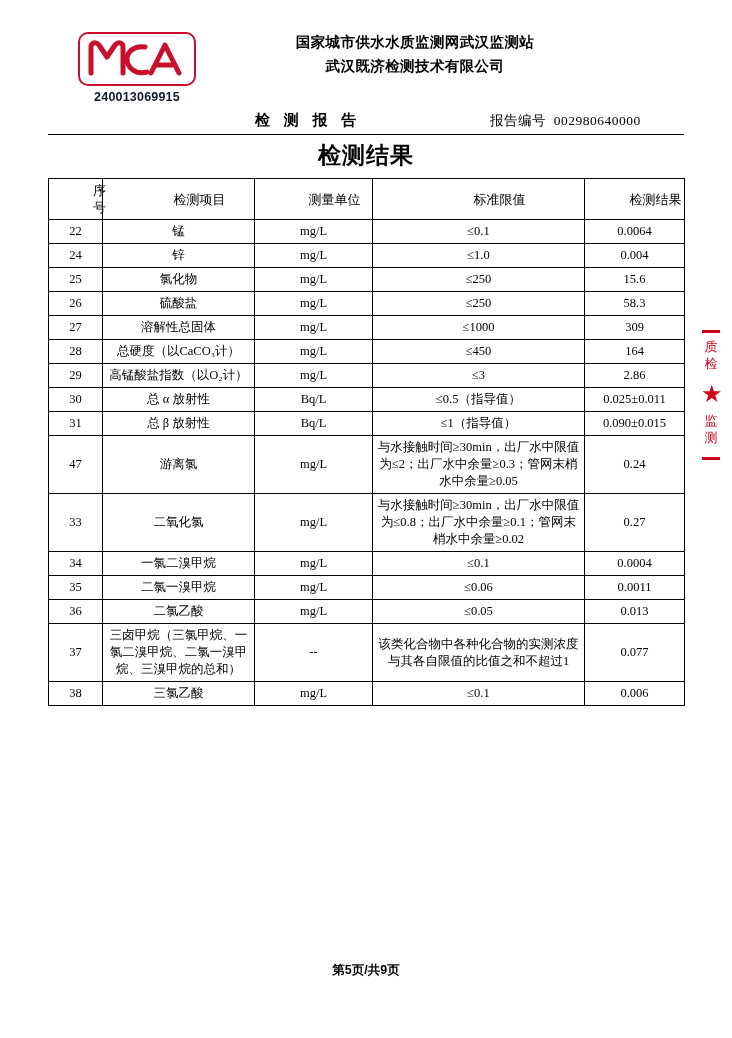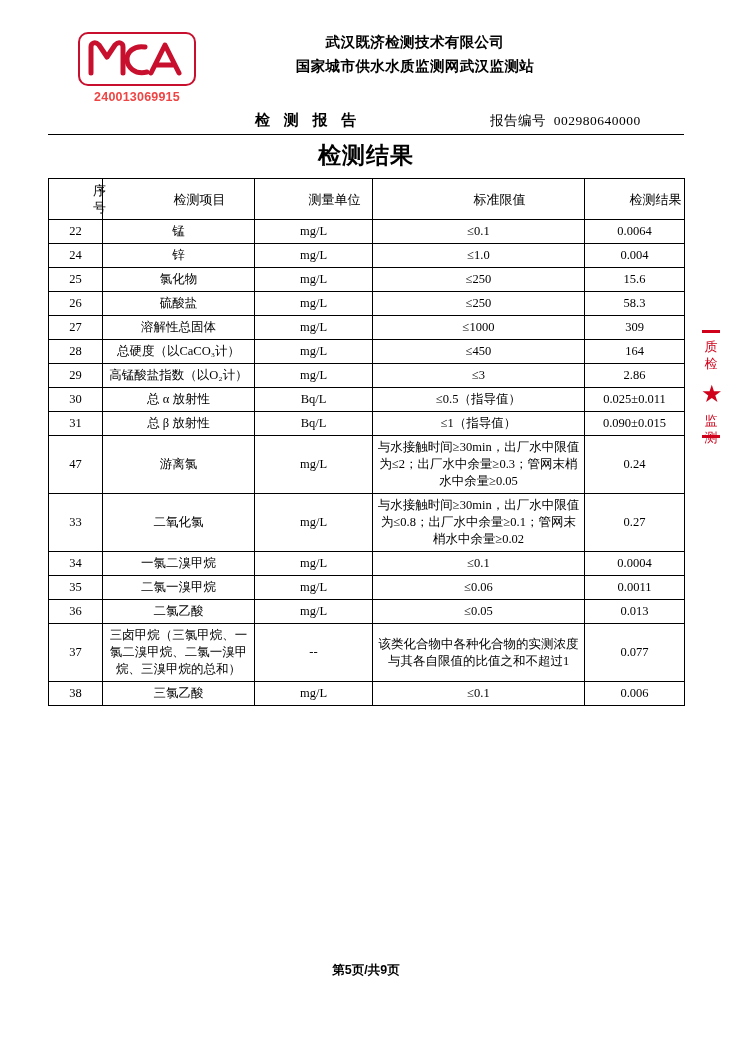--- a/index.html
+++ b/index.html
@@ -44,21 +44,21 @@
     justify-content: center;
     overflow: hidden;
   }
   .cma-logo svg { display: block; }
   .cma-number {
     position: absolute;
     left: 78px;
     top: 62px;
     width: 118px;
     text-align: center;
-    color: #ef4444;
+    color: #0f172a;
     font-size: 12.5px;
     font-weight: bold;
     letter-spacing: 0.2px;
     font-family: "Liberation Sans", sans-serif;
   }
   .org-lines {
     position: absolute;
     left: 205px;
     top: 2px;
     width: 420px;
@@ -156,21 +156,21 @@
     line-height: 18px;
   }
   td.item-multi { line-height: 17px; }
 
   
   .seal {
     position: absolute;
     left: 700px;
     top: 330px;
     width: 30px;
-    height: 108px;
+    height: 130px;
   }
   .seal-text {
     position: absolute;
     left: 0;
     top: 0;
     width: 22px;
     color: #d0021b;
     font-size: 13px;
     line-height: 17px;
     text-align: center;
@@ -213,22 +213,22 @@
   <div class="header">
     <div class="cma-logo">
       <svg width="112" height="48" viewBox="0 0 112 48" xmlns="http://www.w3.org/2000/svg">
         <path d="M10 38 L10 12 C10 8 14 6 18 10 L26 22 L34 10 C38 6 42 8 42 12 L42 38" fill="none" stroke="#c8102e" stroke-width="5" stroke-linecap="round" stroke-linejoin="round"></path>
         <path d="M64 12 C52 10 46 18 46 24 C46 32 54 40 66 37" fill="none" stroke="#c8102e" stroke-width="5" stroke-linecap="round"></path>
         <path d="M70 38 L84 10 L98 38 M76 30 L92 30" fill="none" stroke="#c8102e" stroke-width="5" stroke-linecap="round" stroke-linejoin="round"></path>
       </svg>
     </div>
     <div class="cma-number">240013069915</div>
     <div class="org-lines">
+      <div class="org-line">国家城市供水水质监测网武汉监测站</div>
       <div class="org-line">武汉既济检测技术有限公司</div>
-      <div class="org-line">国家城市供水水质监测网武汉监测站</div>
     </div>
   </div>
 
   <div class="report-line">
     <div class="report-title">检 测 报 告</div>
     <div class="report-no"><span>报告编号</span>&nbsp;&nbsp;<span>002980640000</span></div>
   </div>
   <div class="rule"></div>
 
   <div class="section-title">检测结果</div>

